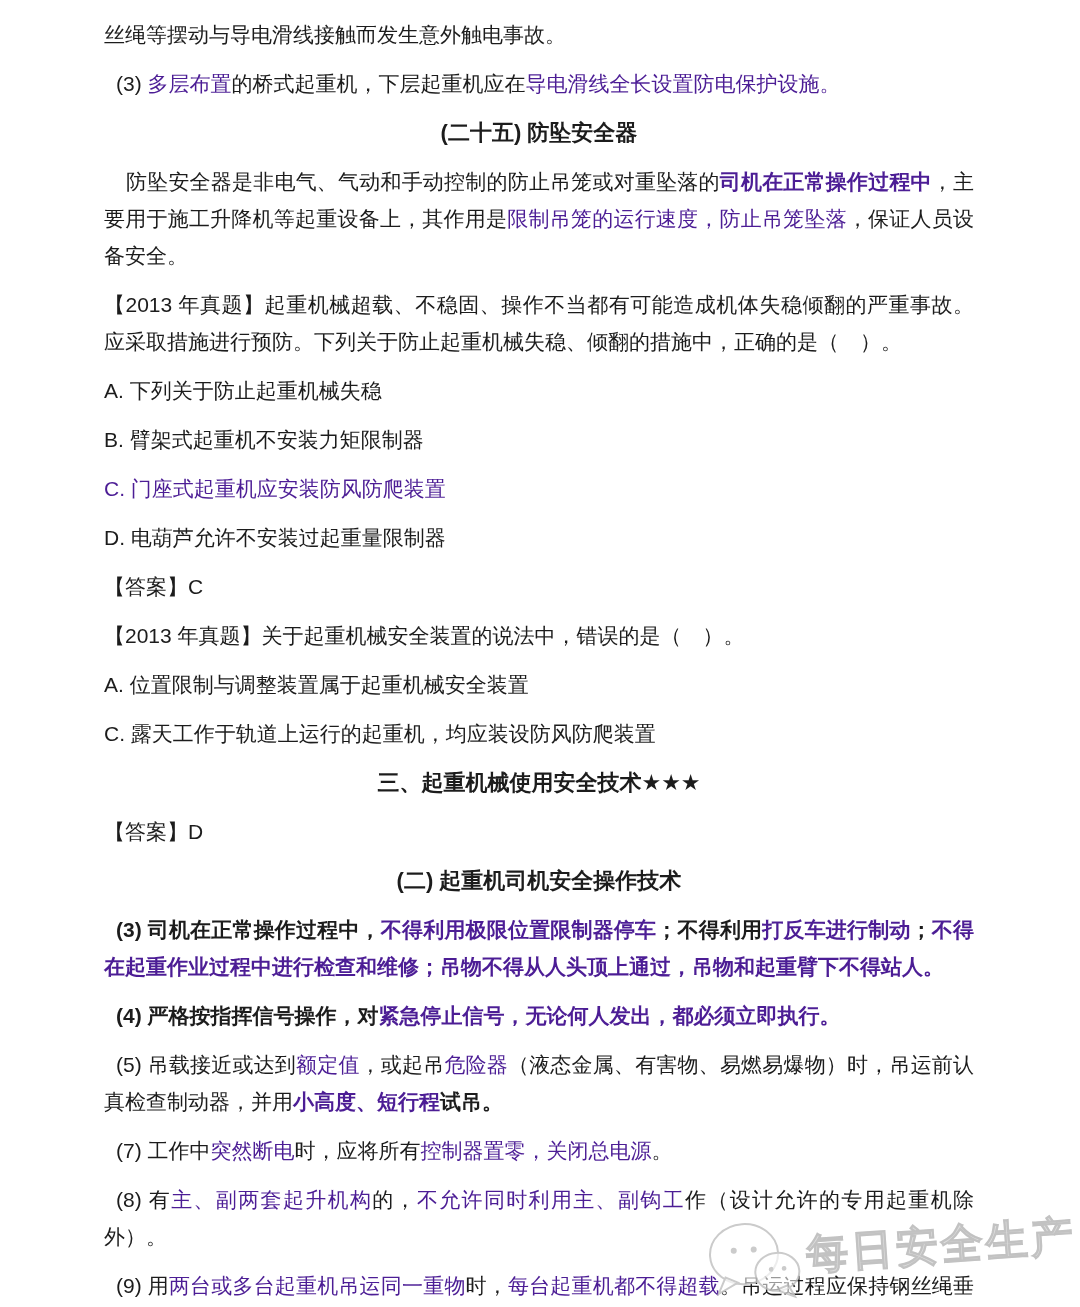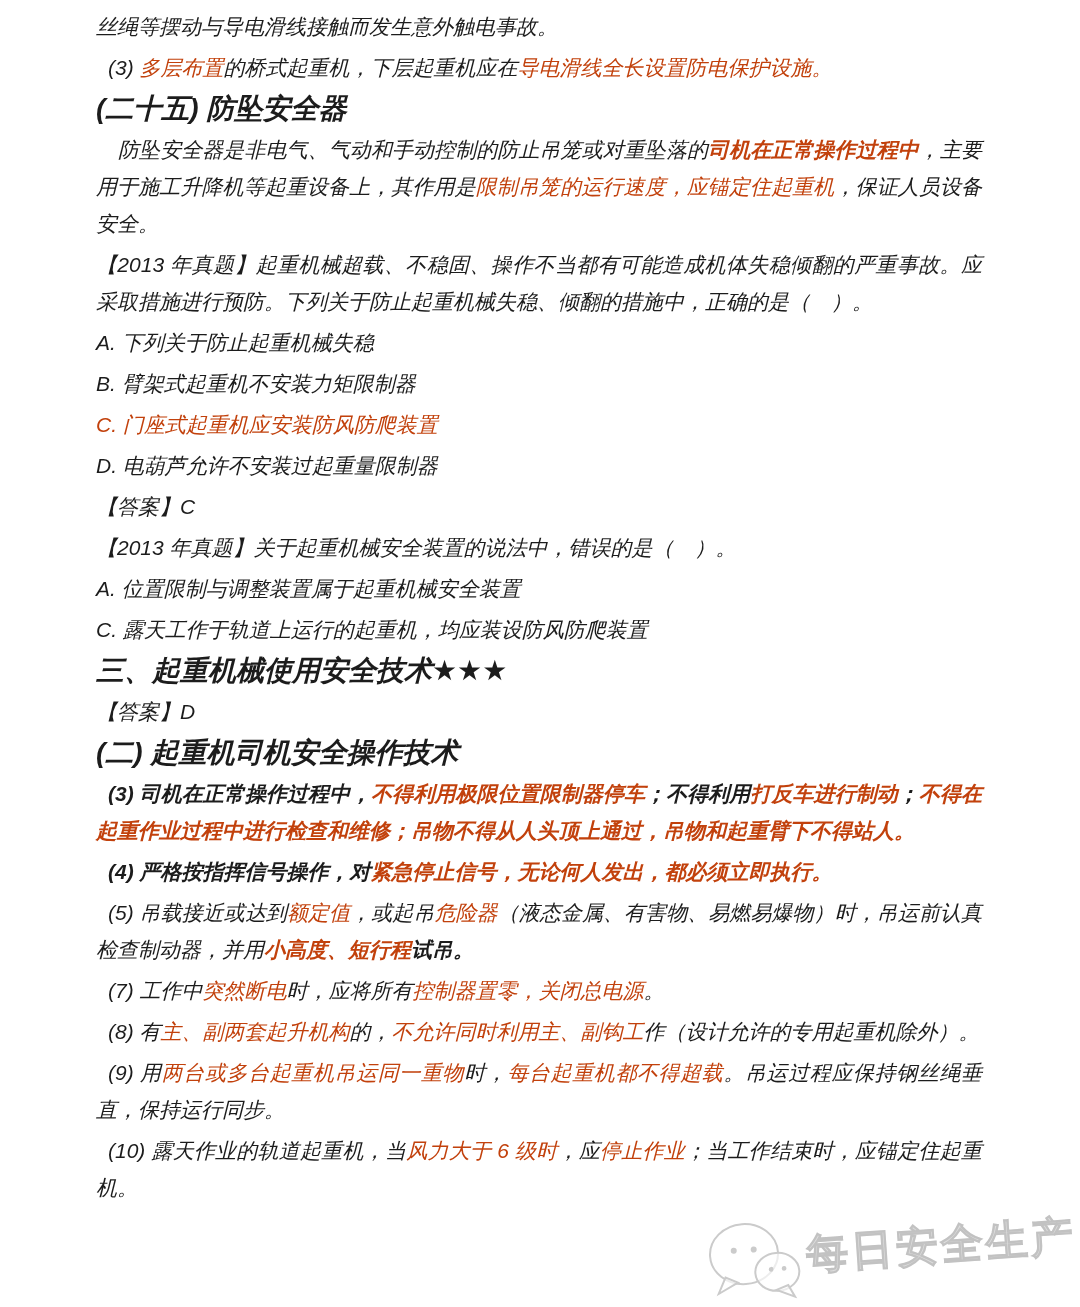--- a/index.html
+++ b/index.html
@@ -10,27 +10,27 @@
     overflow: hidden;
     position: relative;
   }
   .doc {
     padding: 4px 94px 0 92px;
     font-size: 21px;
     line-height: 37px;
     color: #1c1c1c;
     text-align: justify;
   }
-  .blk { margin: 4px; font-style: italic; }
+  .blk { margin: 12px; }
   .blk.h {
-    text-align: left;
+    text-align: center;
     font-weight: bold;
-    font-size: 28px;
+    font-size: 22px;
   }
-  .seg-red { color: #c2410c; }
+  .seg-red { color: #4c1d95; }
   .seg-bold { font-weight: bold; }
   .watermark {
     position: absolute;
     top: 1206px;
     right: 4px;
     display: flex;
     align-items: center;
     gap: 4px;
     pointer-events: none;
     transform: rotate(-4deg);
@@ -45,21 +45,21 @@
   }
   .wm-icon { opacity: 0.85; }
 </style>
 </head>
 <body>
 
 <div class="doc">
     <div class="blk p"><span>丝绳等摆动与导电滑线接触而发生意外触电事故。</span></div>
     <div class="blk p" style="text-indent: 12px;"><span>(3) </span><span class="seg-red">多层布置</span><span>的桥式起重机，下层起重机应在</span><span class="seg-red">导电滑线全长设置防电保护设施。</span></div>
     <div class="blk h"><span class="seg-bold">(二十五) 防坠安全器</span></div>
-    <div class="blk p" style="text-indent: 22px;"><span>防坠安全器是非电气、气动和手动控制的防止吊笼或对重坠落的</span><span class="seg-red seg-bold">司机在正常操作过程中</span><span>，主要用于施工升降机等起重设备上，其作用是</span><span class="seg-red">限制吊笼的运行速度，应锚定住起重机</span><span>，保证人员设备安全。</span></div>
+    <div class="blk p" style="text-indent: 22px;"><span>防坠安全器是非电气、气动和手动控制的防止吊笼或对重坠落的</span><span class="seg-red seg-bold">司机在正常操作过程中</span><span>，主要用于施工升降机等起重设备上，其作用是</span><span class="seg-red">限制吊笼的运行速度，防止吊笼坠落</span><span>，保证人员设备安全。</span></div>
     <div class="blk p"><span>【2013 年真题】起重机械超载、不稳固、操作不当都有可能造成机体失稳倾翻的严重事故。应采取措施进行预防。下列关于防止起重机械失稳、倾翻的措施中，正确的是（　）。</span></div>
     <div class="blk p"><span>A. 下列关于防止起重机械失稳</span></div>
     <div class="blk p"><span>B. 臂架式起重机不安装力矩限制器</span></div>
     <div class="blk p"><span class="seg-red">C. 门座式起重机应安装防风防爬装置</span></div>
     <div class="blk p"><span>D. 电葫芦允许不安装过起重量限制器</span></div>
     <div class="blk p"><span>【答案】C</span></div>
     <div class="blk p"><span>【2013 年真题】关于起重机械安全装置的说法中，错误的是（　）。</span></div>
     <div class="blk p"><span>A. 位置限制与调整装置属于起重机械安全装置</span></div>
     <div class="blk p"><span>C. 露天工作于轨道上运行的起重机，均应装设防风防爬装置</span></div>
     <div class="blk h"><span class="seg-bold">三、起重机械使用安全技术★★★</span></div>

